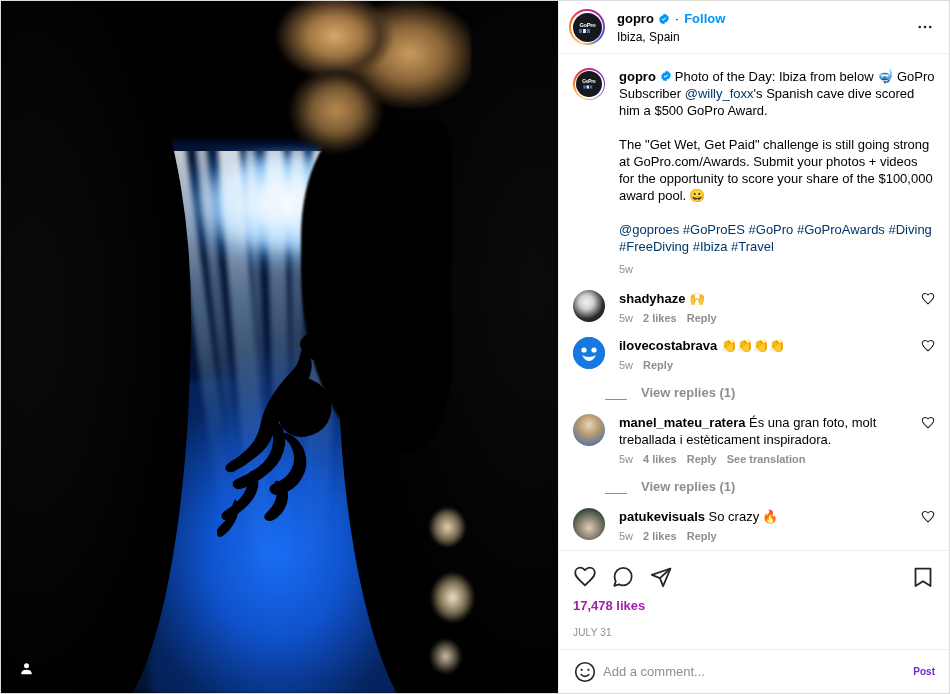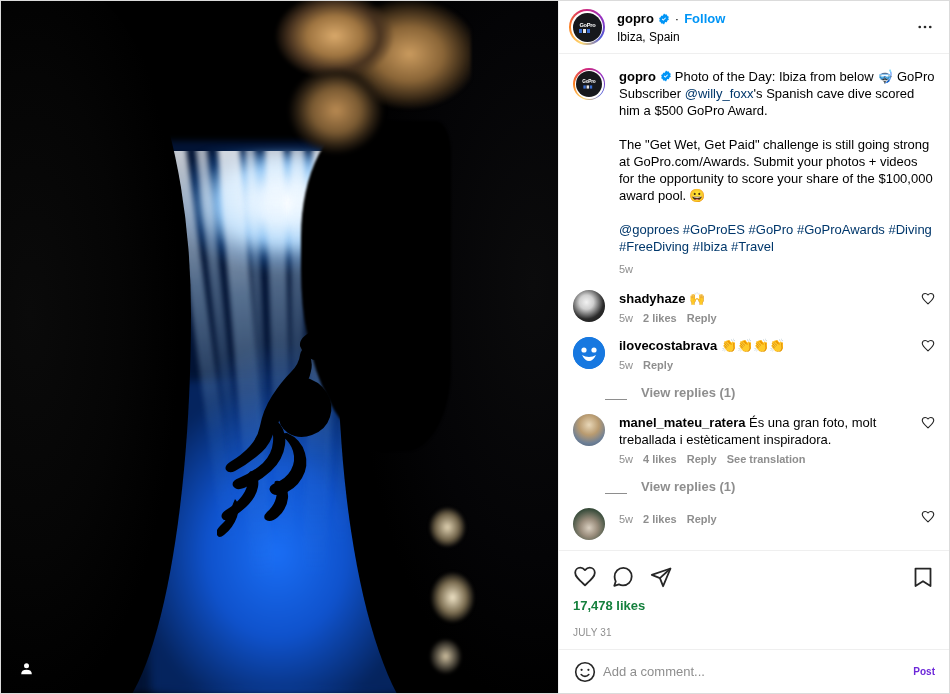--- a/index.html
+++ b/index.html
@@ -208,21 +208,21 @@
   
   .actions {
     border-top: 1px solid #efefef;
     padding: 6px 14px 0 14px;
     flex: 0 0 auto;
   }
   .act-icons { display: flex; align-items: center; height: 40px; }
   .act-icons .ic { width: 24px; height: 24px; margin-right: 14px; cursor: pointer; }
   .act-icons .ic:last-child { margin-right: 0; }
   .spacer { flex: 1; }
-  .likes { font-size: 13px; font-weight: bold; color: #15803d; line-height: 17px; }
+  .likes { font-size: 13px; font-weight: bold; color: #a21caf; line-height: 17px; }
   .date {
     font-size: 10px; color: #8e8e8e; text-transform: uppercase;
     letter-spacing: 0.2px; margin-top: 12px; padding-bottom: 10px; line-height: 13px;
   }
 
   .addbar {
     border-top: 1px solid #efefef;
     display: flex; align-items: center;
     padding: 0 14px; height: 44px; flex: 0 0 44px;
   }
@@ -427,20 +427,21 @@
             </div>
             <div class="replies">
               <span class="bar"></span>
               <span>View replies (1)</span>
             </div>
           </div>
           <div>
             <div class="cmt-row">
               <div class="av-sm" style="background: radial-gradient(circle at 50% 62%, rgb(217, 207, 192) 0%, rgb(154, 141, 124) 34%, rgb(58, 77, 60) 72%, rgb(34, 48, 31) 100%);"></div>
               <div class="cmt-body">
+                <div class="cmt-text"><b>patukevisuals</b><span> So crazy 🔥</span></div>
                 <div class="cmt-meta">
                   <span>5w</span>
                   <span class="act">2 likes</span>
                   <span class="act">Reply</span>
                 </div>
               </div>
               <svg class="heart-sm" viewBox="0 0 24 24" fill="none" stroke="#262626" stroke-width="1.9">
                 <path d="M12 20.3l-1.4-1.3C5.5 14.4 2.2 11.4 2.2 7.7 2.2 4.8 4.5 2.6 7.3 2.6c1.6 0 3.2.8 4.7 2.5 1.5-1.7 3.1-2.5 4.7-2.5 2.8 0 5.1 2.2 5.1 5.1 0 3.7-3.3 6.7-8.4 11.3z" stroke-linejoin="round"></path>
               </svg>
             </div>

